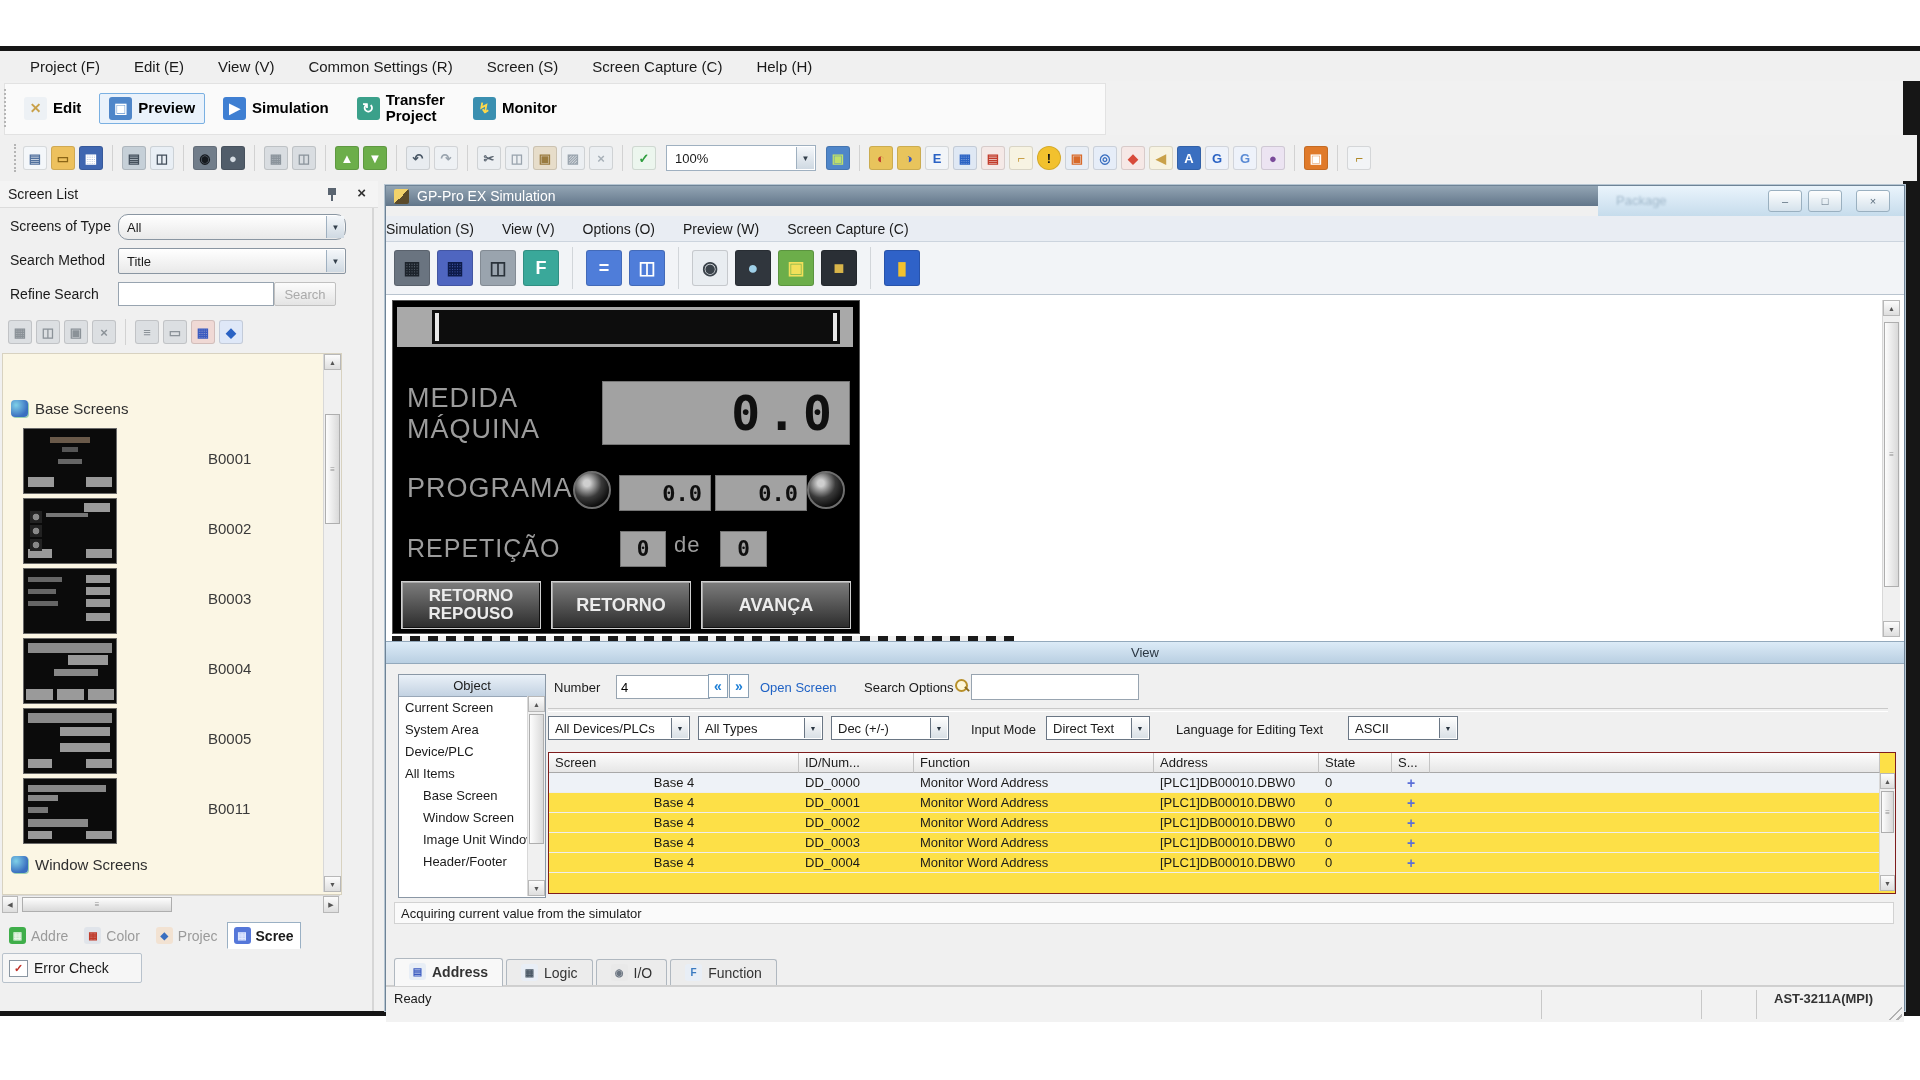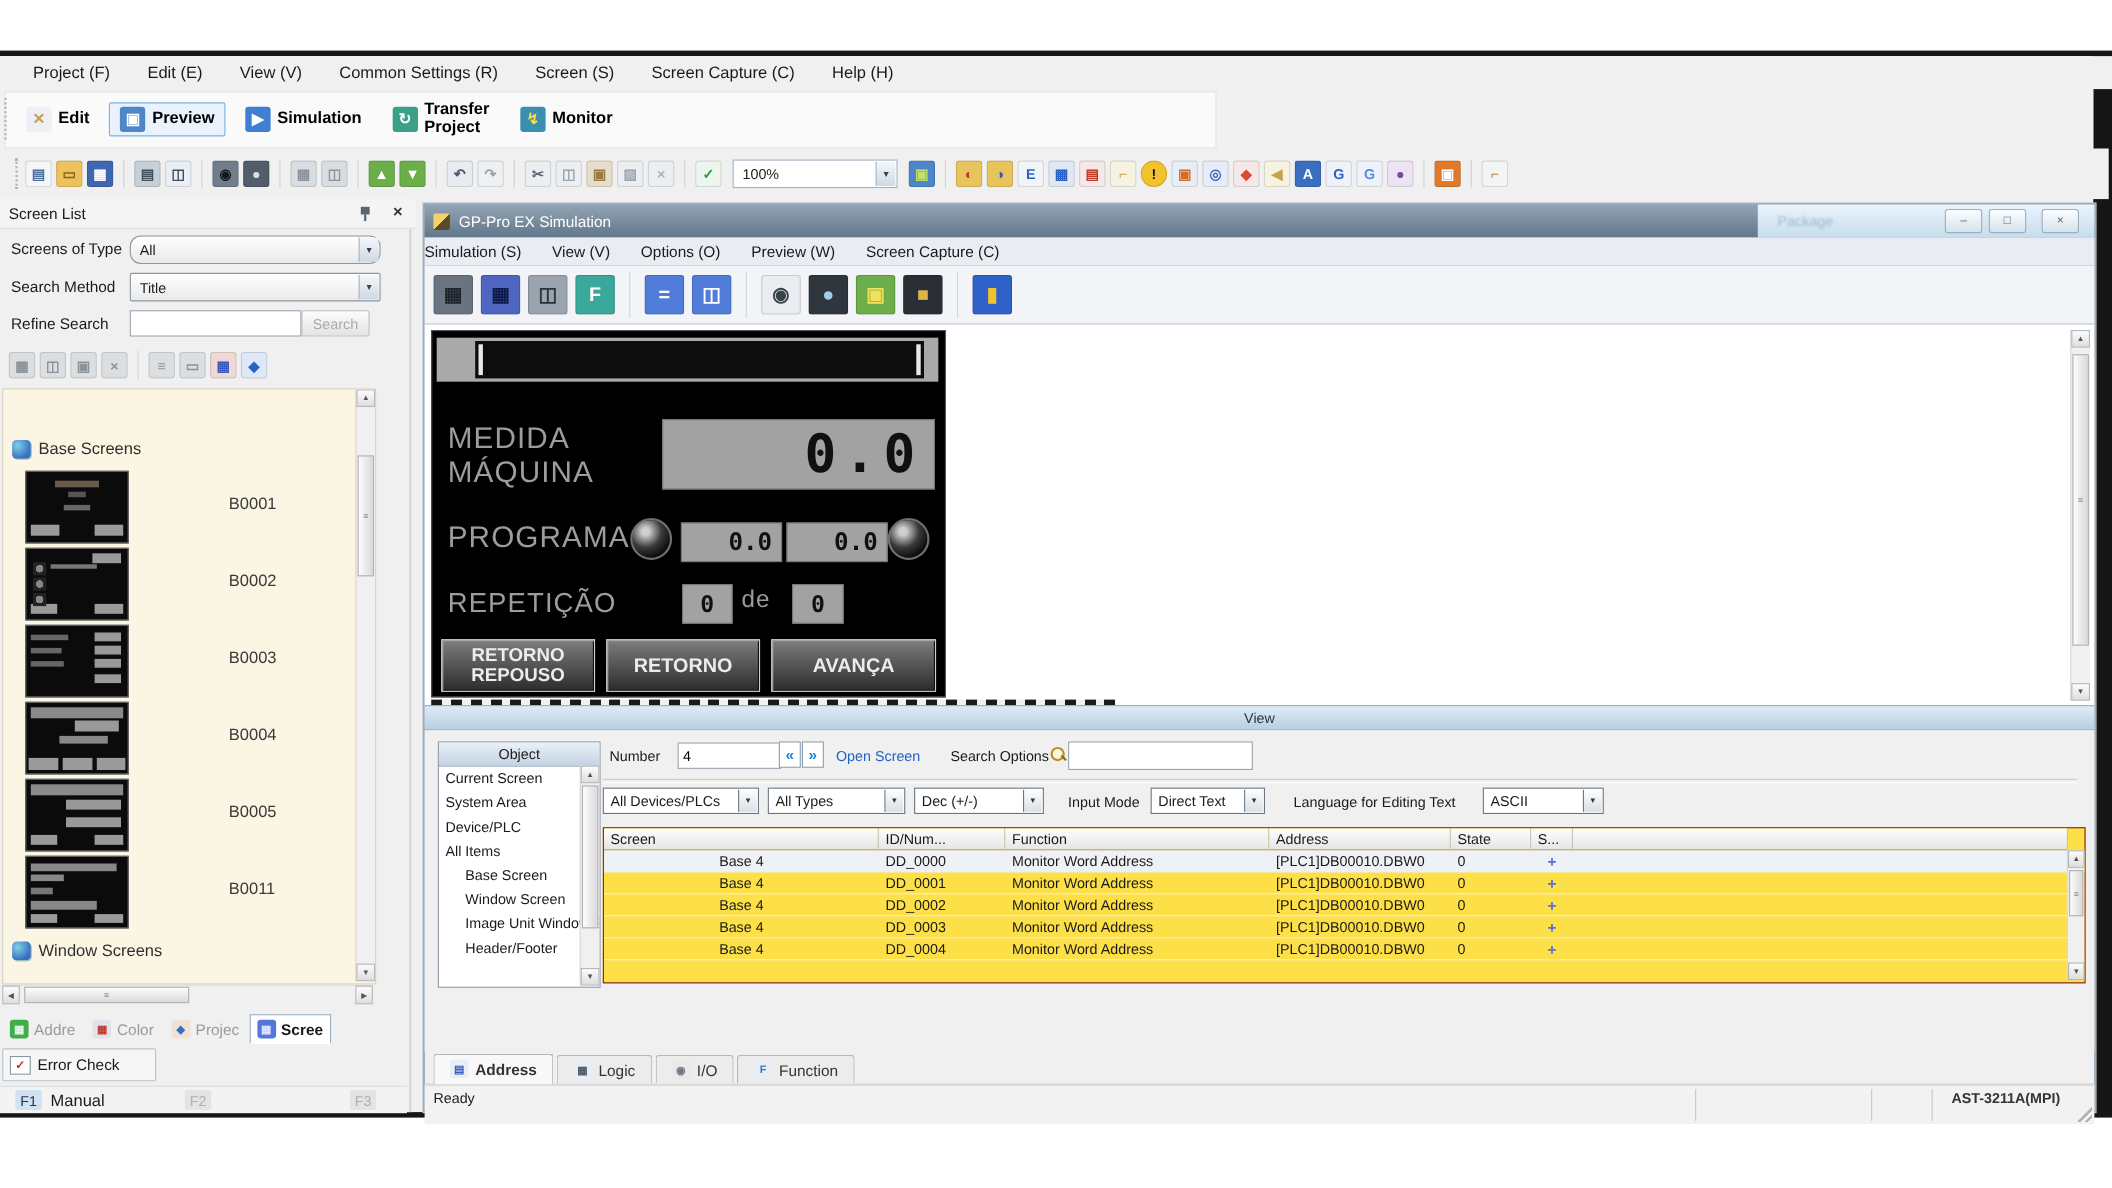--- a/index.html
+++ b/index.html
@@ -62,21 +62,21 @@
   .lp-tab{display:flex;align-items:center;gap:5px;font-size:14px;color:#9a9a9a;padding:4px 6px;border:1px solid transparent;}
   .lp-tab .ti{width:17px;height:17px;border-radius:3px;display:flex;align-items:center;justify-content:center;font-size:10px;font-weight:700;}
   .lp-tab.active{background:#ffffff;border:1px solid #9ab0c4;border-bottom-color:#fff;color:#1a1a1a;font-weight:700;}
   #error-tab{position:absolute;left:2px;top:772px;width:132px;height:28px;background:#f6f6f6;border:1px solid #b8c2cc;border-radius:2px;display:flex;align-items:center;gap:6px;padding-left:6px;font-size:14px;}
   .err-ic{width:17px;height:15px;background:#fff;border:1px solid #8a96a2;color:#c0322a;font-size:11px;font-weight:700;display:flex;align-items:center;justify-content:center;}
   #fkeys{position:absolute;left:0px;top:806px;width:370px;height:24px;background:#f3f3f3;border-top:1px solid #dadada;display:flex;align-items:center;}
   .fk{display:flex;align-items:center;gap:8px;font-size:15px;}
   .fk .badge{min-width:24px;height:18px;display:flex;align-items:center;justify-content:center;font-size:13px;border-radius:2px;}
   
   #sim{position:absolute;left:385px;top:134px;width:1518px;height:824px;background:#f0f0f0;border:1px solid #6e8396;box-shadow:0 0 0 1px #b7c6d2;box-sizing:content-box;}
-  #sim-title{position:absolute;left:0;top:0;width:1518px;height:30px;background:linear-gradient(#93a5b4,#62768a);display:flex;align-items:center;gap:8px;padding-left:8px;box-sizing:border-box;}
+  #sim-title{position:absolute;left:0;top:0;width:1518px;height:20px;background:linear-gradient(#93a5b4,#62768a);display:flex;align-items:center;gap:8px;padding-left:8px;box-sizing:border-box;}
   .sim-title-icon{width:15px;height:15px;border-radius:2px;background:linear-gradient(135deg,#f2d26a 50%,#5a4a2a 50%);flex:0 0 auto;}
   #sim-title span.t{color:#ffffff;font-size:14px;}
   #sim-title-light{position:absolute;left:1212px;top:0;width:306px;height:30px;background:linear-gradient(#eaf4fc,#c6dcec);}
   .ghost{position:absolute;left:18px;top:7px;font-size:13px;color:#8fa9bd;opacity:.75;filter:blur(1px);}
   .wc{position:absolute;top:4px;width:32px;height:20px;border:1px solid #9ab0c0;border-radius:3px;background:linear-gradient(#fdfefe,#d5e2ec);display:flex;align-items:center;justify-content:center;font-size:11px;color:#5c6e7e;}
   #sim-menu{position:absolute;left:0;top:30px;width:1518px;height:26px;background:#e9edf3;border-bottom:1px solid #ccd4de;display:flex;align-items:center;gap:28px;padding-left:0;font-size:14px;box-sizing:border-box;}
   #sim-toolbar{position:absolute;left:0;top:56px;width:1518px;height:52px;background:#f2f4f7;display:flex;align-items:center;gap:7px;padding-left:8px;box-sizing:border-box;}
   .sic{width:34px;height:34px;border-radius:3px;display:flex;align-items:center;justify-content:center;font-size:18px;font-weight:700;flex:0 0 auto;border:1px solid rgba(0,0,0,0.15);}
   .vsep{width:1px;height:42px;background:#d2d6da;margin:0 6px;flex:0 0 auto;}
   #sim-view{position:absolute;left:0;top:108px;width:1518px;height:347px;background:#ffffff;border-top:1px solid #b9c4cf;}
@@ -327,32 +327,20 @@
             <span class="ti" style="background: rgb(85, 119, 217); color: rgb(223, 232, 255);">▦</span>
             <span>Scree</span>
           </div>
         </div>
 
     <div id="error-tab">
       <span class="err-ic">✓</span>
       <span>Error Check</span>
     </div>
 
-    <div id="fkeys">
-          <div class="fk" style="position: absolute; left: 14px; top: 3px;">
-            <span class="badge" style="background: rgb(207, 227, 245); color: rgb(51, 51, 51);">F1</span>
-            <span>Manual</span>
-          </div>
-          <div class="fk" style="position: absolute; left: 168px; top: 3px;">
-            <span class="badge" style="background: rgb(228, 228, 228); color: rgb(176, 176, 176);">F2</span>
-          </div>
-          <div class="fk" style="position: absolute; left: 318px; top: 3px;">
-            <span class="badge" style="background: rgb(228, 228, 228); color: rgb(176, 176, 176);">F3</span>
-          </div>
-        </div>
   </div>
 
   <div id="sim">
     <div id="sim-title">
       <span class="sim-title-icon"></span>
       <span class="t">GP-Pro EX Simulation</span>
     </div>
     <div id="sim-title-light">
       <span class="ghost">Package</span>
     </div>
@@ -538,20 +526,23 @@
                 </span>
               </div>
             </div>
         <div class="vsb" id="wtable-sb" style="width:15px;">
           <span class="sb-btn" style="top:0;width:15px;">▲</span>
           <span class="sb-thumb" style="top:18px;height:42px;width:13px;">≡</span>
           <span class="sb-btn" style="bottom:0;width:15px;">▼</span>
         </div>
       </div>
 
+      <div id="acquiring">
+        <span>Acquiring current value from the simulator</span>
+      </div>
     </div>
 
     <div id="sim-tabs">
           <div class="sim-tab active">
             <span class="ti" style="background: rgb(232, 238, 246); color: rgb(58, 90, 192);">▤</span>
             <span>Address</span>
           </div>
           <div class="sim-tab">
             <span class="ti" style="background: rgb(232, 238, 246); color: rgb(74, 88, 102);">▦</span>
             <span>Logic</span>

